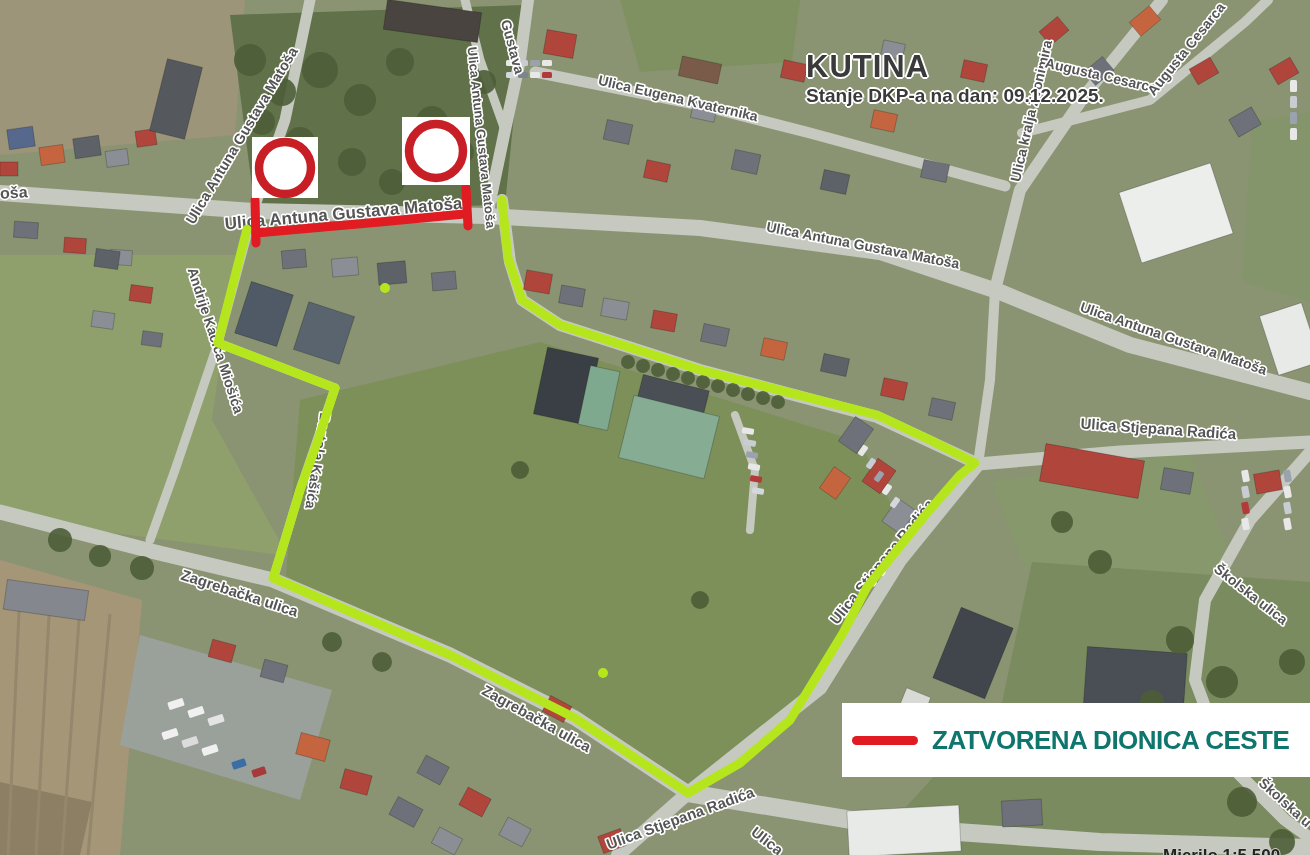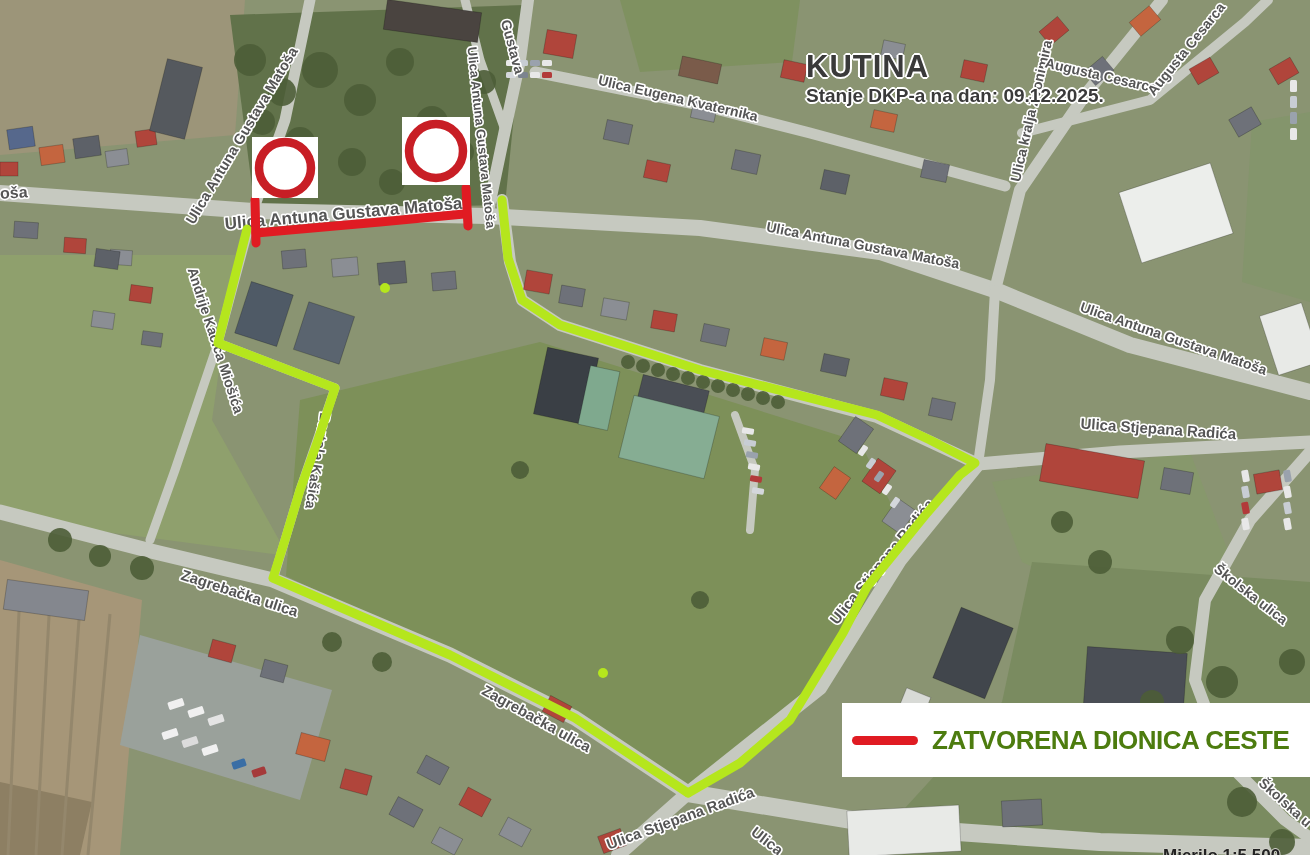--- a/index.html
+++ b/index.html
@@ -8,21 +8,21 @@
   svg{position:absolute;inset:0;display:block;}
   .map-title{position:absolute;left:806px;top:6px;color:#3a3a3a;pointer-events:none;}
   .map-title .city{font-size:31px;font-weight:800;letter-spacing:1px;
       text-shadow:-2px 0 0 #fff,2px 0 0 #fff,0 -2px 0 #fff,0 2px 0 #fff,-1px -1px 0 #fff,1px 1px 0 #fff,-1px 1px 0 #fff,1px -1px 0 #fff;margin-top:43px;}
   .map-title .subtitle{font-size:19px;font-weight:700;margin-top:0px;
       text-shadow:-2px 0 0 #fff,2px 0 0 #fff,0 -2px 0 #fff,0 2px 0 #fff,-1px -1px 0 #fff,1px 1px 0 #fff,-1px 1px 0 #fff,1px -1px 0 #fff;}
   .legend{position:absolute;left:842px;top:703px;width:468px;height:74px;background:#fff;
       display:flex;flex-direction:column;justify-content:center;gap:6px;padding-left:10px;box-sizing:border-box;}
   .legend-row{display:flex;align-items:center;gap:14px;}
   .legend-swatch{width:66px;height:9px;border-radius:5px;flex:0 0 auto;}
-  .legend-label{font-size:26px;font-weight:800;color:#4d7c0f;letter-spacing:-0.5px;white-space:nowrap;}
+  .legend-label{font-size:26px;font-weight:800;color:#0f766e;letter-spacing:-0.5px;white-space:nowrap;}
   .scale-note{position:absolute;left:1163px;top:846px;font-size:17px;font-weight:700;color:#222;
       text-shadow:-1px 0 0 #cfcfc7,1px 0 0 #cfcfc7,0 1px 0 #cfcfc7,0 -1px 0 #cfcfc7;white-space:nowrap;}
 </style>
 </head>
 <body>
 
 <div class="stage">
   <svg id="map-svg" viewBox="0 0 1310 855" width="1310" height="855">
       <rect x="0" y="0" width="1310" height="855" fill="#8a9472"></rect>
       <polygon points="0,0 245,0 235,135 0,155" fill="#9c9579"></polygon>

